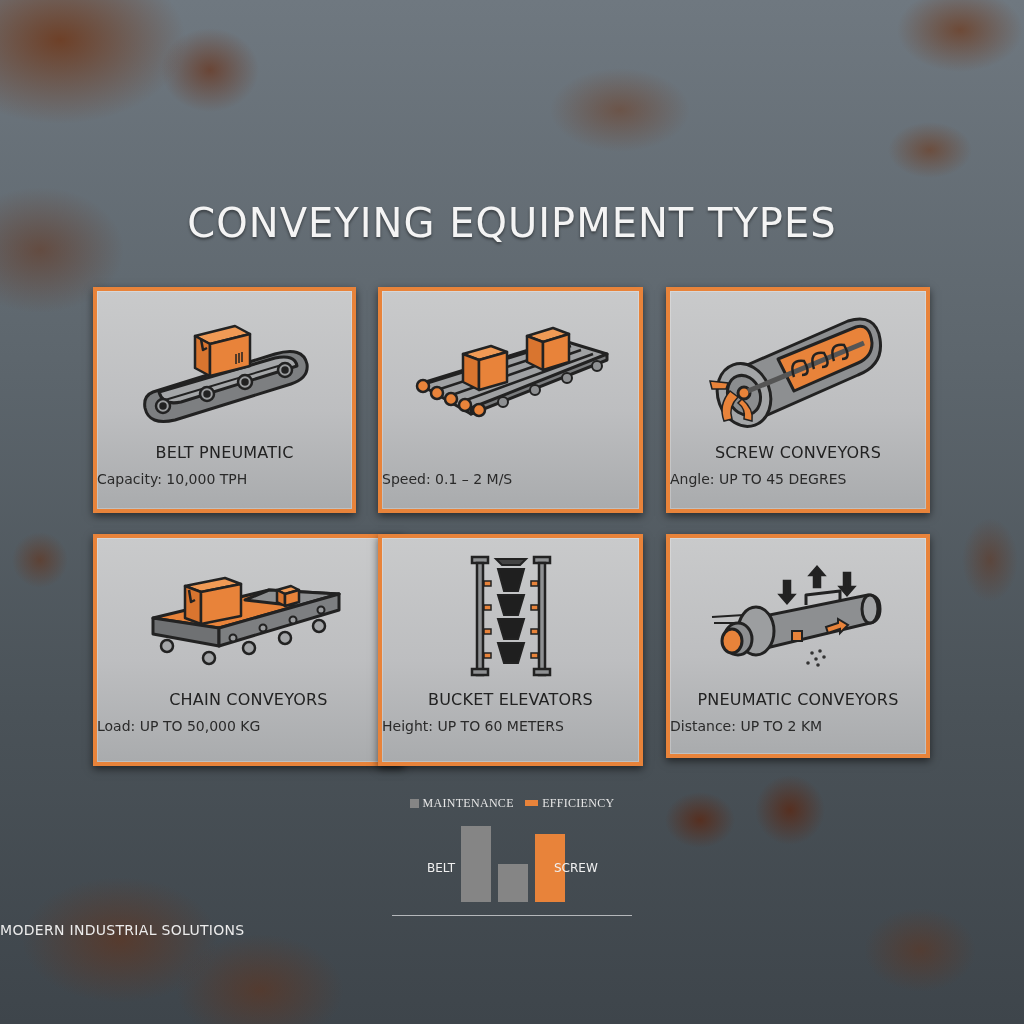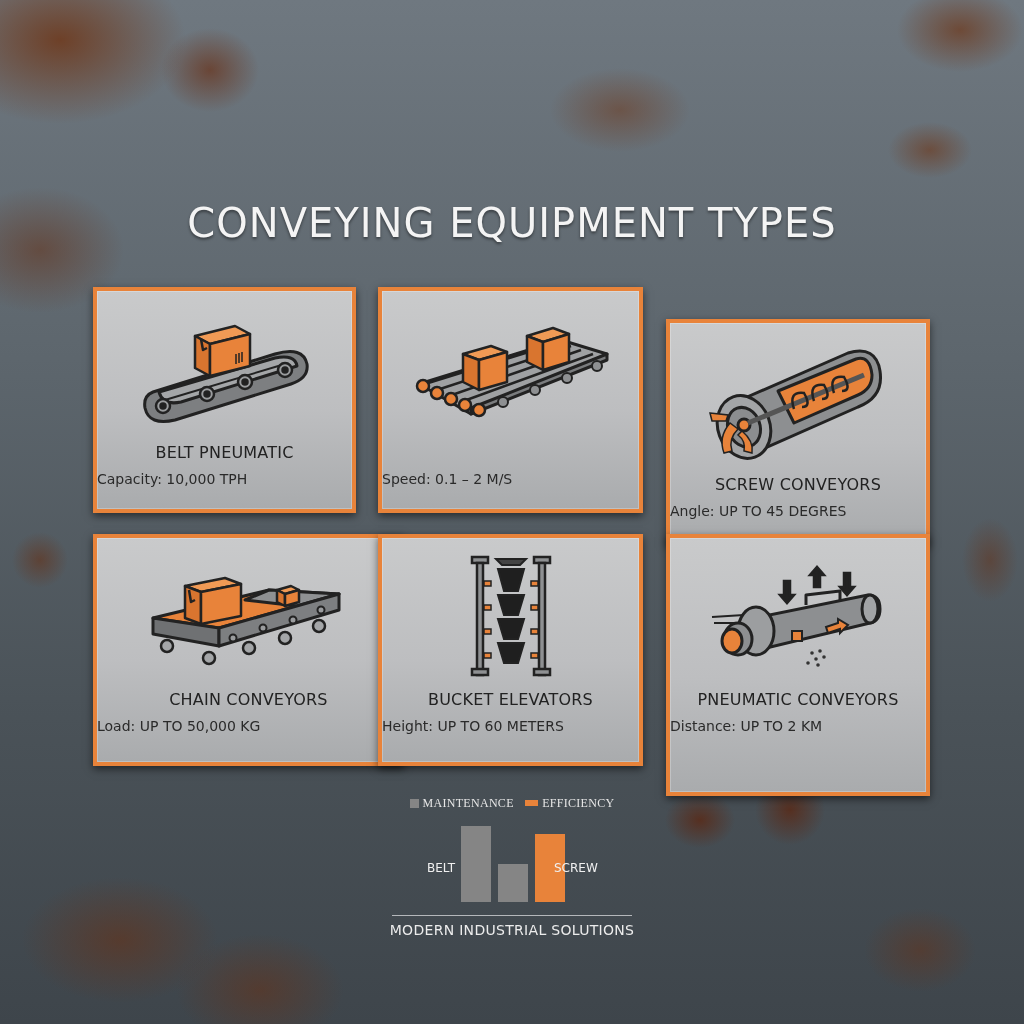--- a/index.html
+++ b/index.html
@@ -48,21 +48,21 @@
     .legend {
       position: absolute; top: 796px; left: 0; right: 0; text-align: center;
       font-size: 12px; color: #e6e6e6; letter-spacing: 0.3px; font-family: Liberation Serif, serif;
     }
     .legend .sw { display: inline-block; width: 9px; height: 9px; vertical-align: middle; margin: 0 4px 2px 0; }
     .legend .item { margin: 0 4px; }
     .bar { position: absolute; }
     .barlabel { position: absolute; font-size: 12px; color: #f0f0f0; }
     .divider { position: absolute; left: 392px; width: 240px; top: 915px; height: 1px; background: #b5b8bb; }
     .footer {
-      position: absolute; top: 922px; left: 0; right: 0; text-align: center;
+      position: absolute; top: 922px; left: 0; right: 0; text-align: left;
       color: #ececec; font-size: 14px; letter-spacing: 0.3px;
     }
   </style>
 </head>
 <body>
 
 <div class="title">CONVEYING EQUIPMENT TYPES</div>
 
 <div class="card" style="left:93px; top:287px; width:263px; height:226px;">
   <div class="icon">
@@ -127,21 +127,21 @@
         <path d="M68 46 L96 38 L96 68 L68 76 Z"></path>
         <path d="M116 22 L142 14 L158 20 L132 28 Z" fill="#f09a55"></path>
         <path d="M116 22 L132 28 L132 56 L116 48 Z" fill="#d9752f"></path>
         <path d="M132 28 L158 20 L158 48 L132 56 Z"></path>
       </g>
     </svg>
   </div>
   <div class="spec">Speed: 0.1 – 2 M/S</div>
 </div>
 
-<div class="card" style="left:666px; top:287px; width:264px; height:226px;margin-top:32px;">
+<div class="card" style="left:666px; top:287px; width:264px; height:226px;">
   <div class="icon">
     <svg width="180" height="120" viewBox="0 0 180 120">
       <g stroke="#222" stroke-width="3" stroke-linejoin="round">
         <path d="M30 60 L140 12 Q168 4 172 30 Q176 56 150 66 L46 112 Z" fill="#8d8f91"></path>
         <path d="M70 50 L148 18 Q162 14 164 34 Q164 48 150 54 L86 82 Z" fill="#e8833a"></path>
         <ellipse cx="36" cy="86" rx="26" ry="32" transform="rotate(-20 36 86)" fill="#a3a5a7"></ellipse>
         <ellipse cx="36" cy="86" rx="16" ry="20" transform="rotate(-20 36 86)" fill="#8b8d8f"></ellipse>
         <circle cx="36" cy="84" r="6" fill="#e8833a"></circle>
       </g>
       <g stroke="#222" stroke-width="2.5" fill="none">
@@ -225,21 +225,21 @@
         <path d="M32 44 L58 44 L52 64 L38 64 Z"></path>
         <path d="M32 68 L58 68 L52 88 L38 88 Z"></path>
         <path d="M32 92 L58 92 L52 112 L38 112 Z"></path>
       </g>
     </svg>
   </div>
   <div class="name">BUCKET ELEVATORS</div>
   <div class="spec">Height: UP TO 60 METERS</div>
 </div>
 
-<div class="card" style="left:666px; top:534px; width:264px; height:262px;">
+<div class="card" style="left:666px; top:534px; width:264px; height:224px;">
   <div class="icon">
     <svg width="180" height="110" viewBox="0 0 180 110">
       <g stroke="#222" stroke-width="2.5" fill="#222">
         <path d="M76 20 L76 34 L72 34 L79 42 L86 34 L82 34 L82 20 Z"></path>
         <path d="M106 26 L106 14 L102 14 L109 6 L116 14 L112 14 L112 26 Z"></path>
         <path d="M136 12 L136 26 L132 26 L139 34 L146 26 L142 26 L142 12 Z"></path>
       </g>
       <g stroke="#222" stroke-width="3" stroke-linejoin="round">
         <path d="M52 56 L160 34 Q172 34 172 48 Q172 60 162 62 L54 88 Z" fill="#8d8f91"></path>
         <ellipse cx="162" cy="48" rx="8" ry="14" fill="#a2a4a6"></ellipse>

